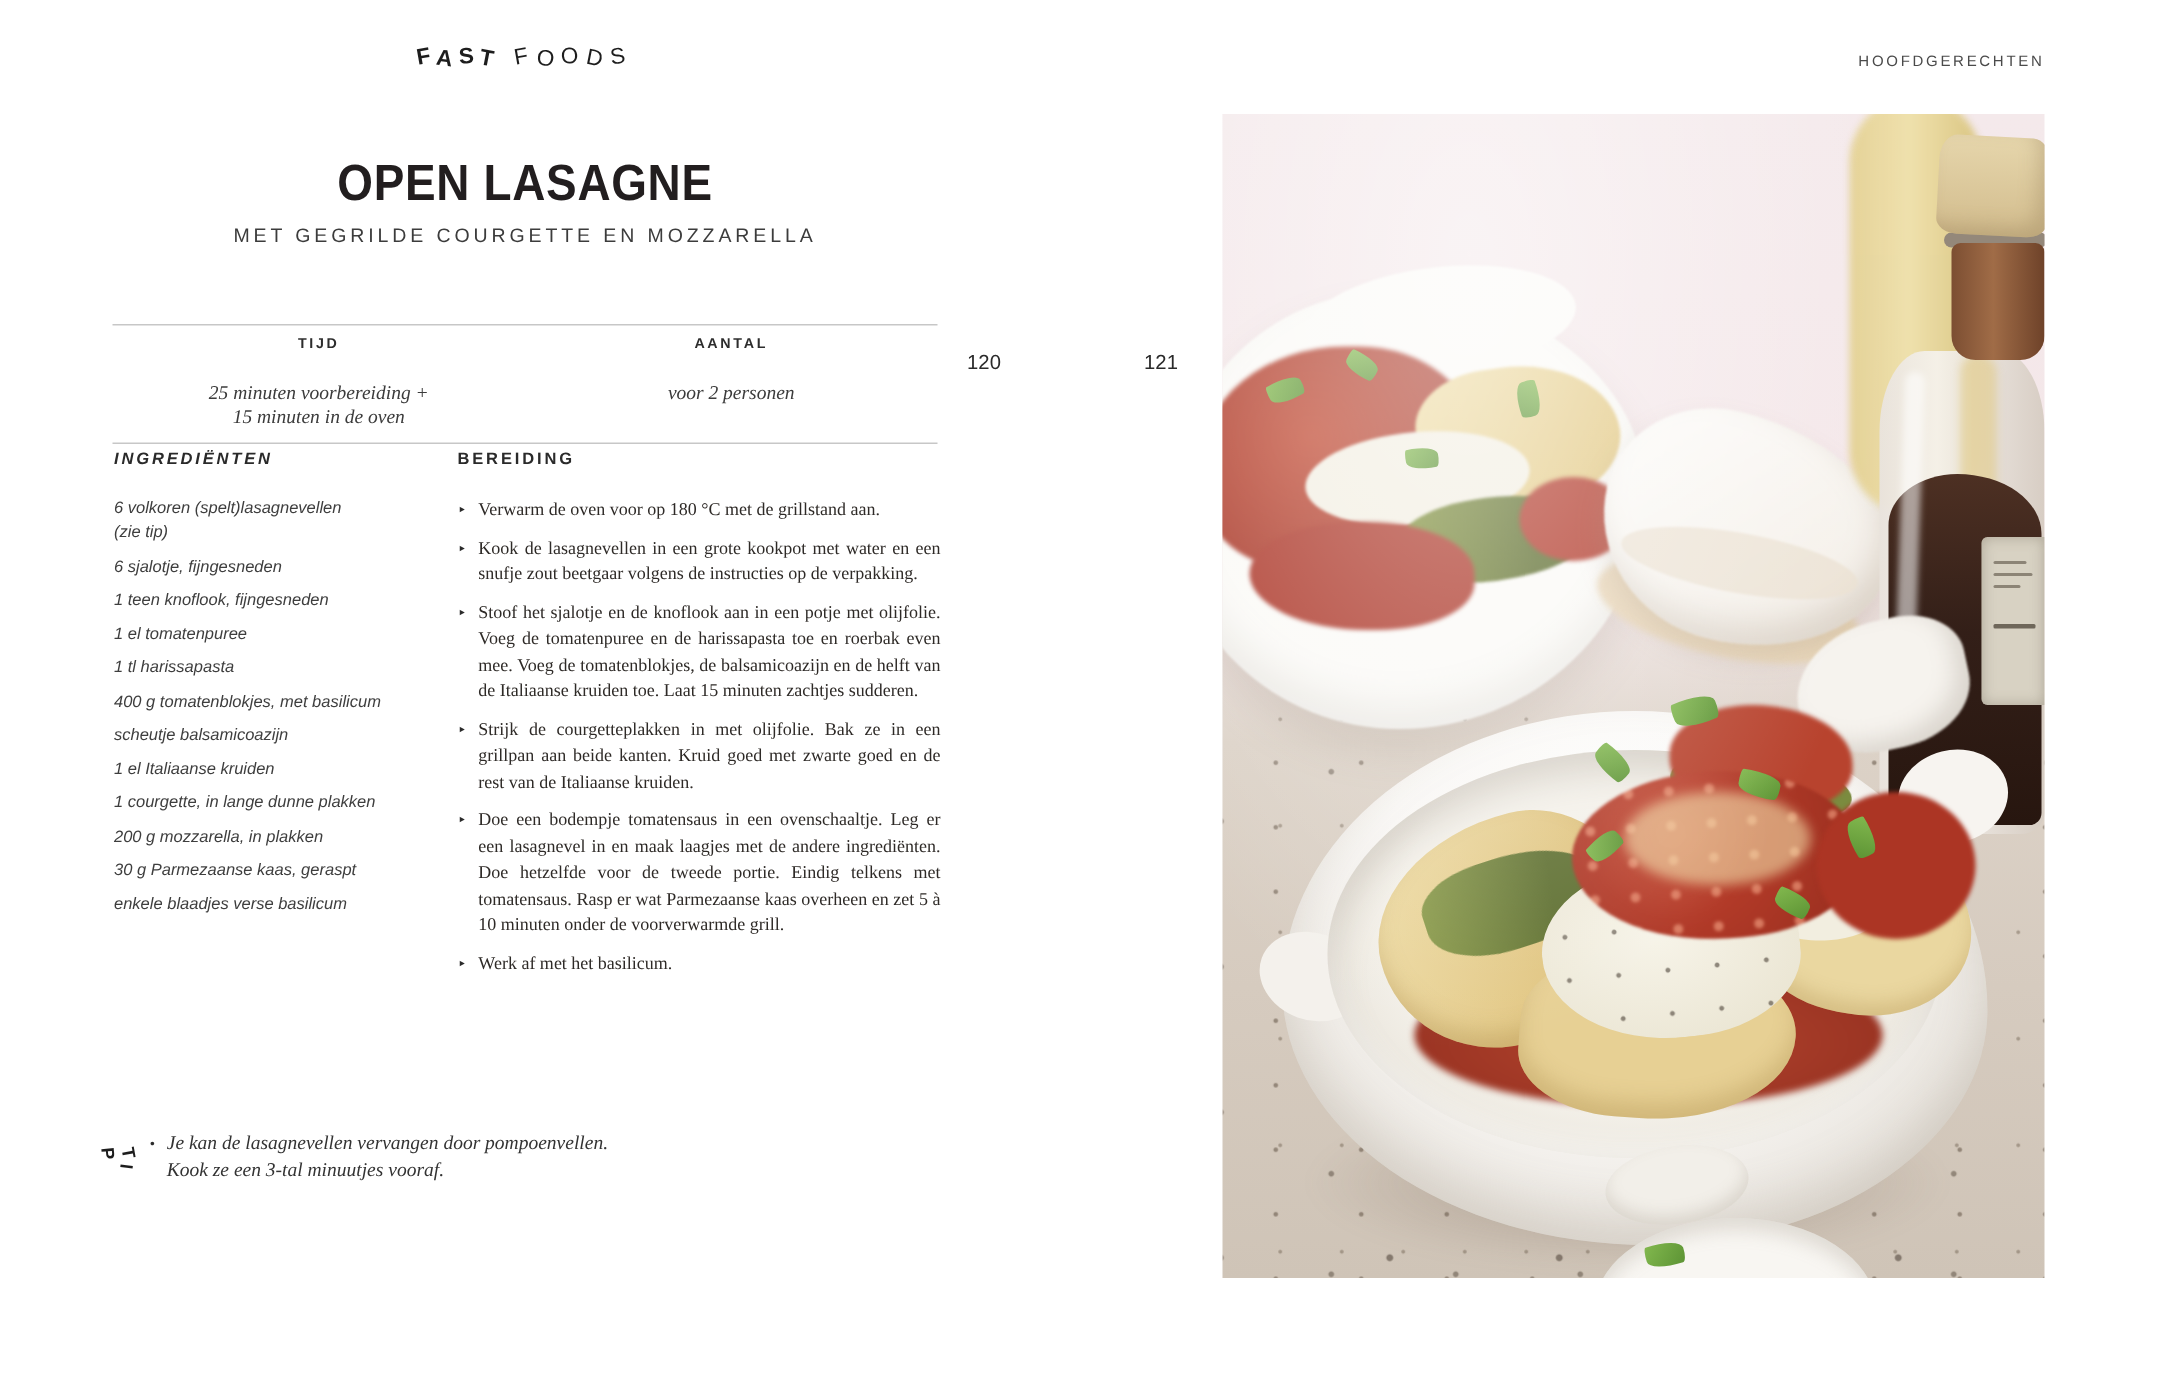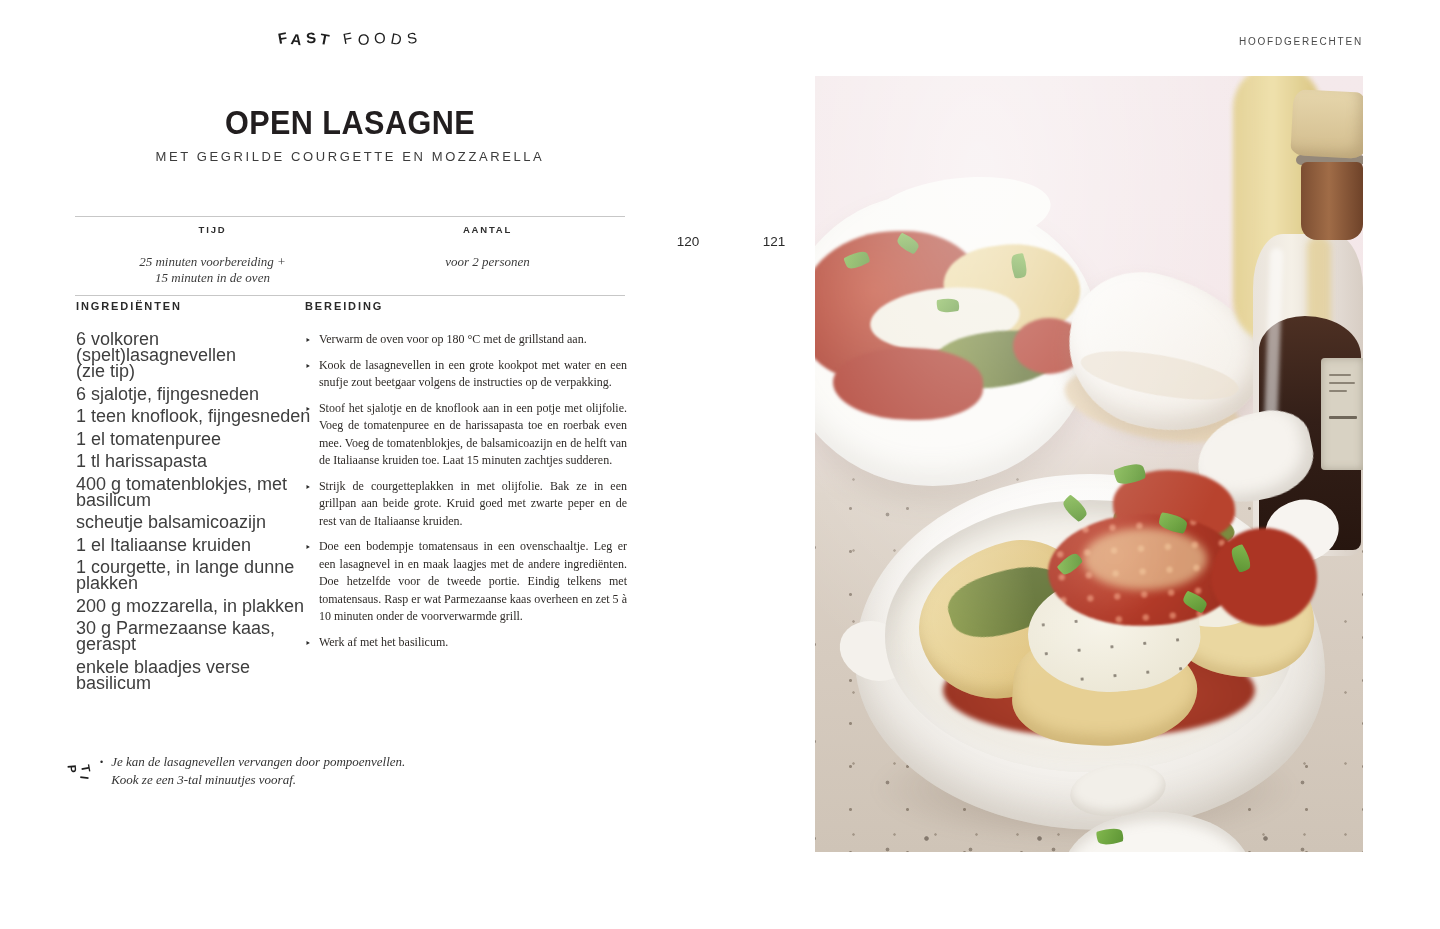--- a/index.html
+++ b/index.html
@@ -27,29 +27,29 @@
 
   
   .meta { position:absolute; left:75px; top:216px; width:550px; display:flex;
           border-top:1px solid #c7c7c7; border-bottom:1px solid #c7c7c7; padding:7px 0 9px; }
   .meta-col { flex:1 1 0; text-align:center; }
   .meta-label { font-size:9.5px; font-weight:700; letter-spacing:1.8px; color:#2d2d2d; margin-bottom:19px; }
   .meta-value { font-family:"Liberation Serif", serif; font-style:italic; font-size:13px;
                 line-height:16px; color:#3b3b3b; white-space:pre-line; }
 
   .pagenum { position:absolute; top:234px; width:60px; text-align:center; font-size:13.5px; color:#2a2a2a; }
-  .pagenum.left { left:658px; }
+  .pagenum.left { left:626px; }
   .pagenum.right { left:744px; }
 
   
   .sec-header { font-size:11px; font-weight:700; letter-spacing:1.9px; color:#2a2a2a; }
 
-  .ingredients { position:absolute; left:76px; top:300px; width:240px; }
+  .ingredients { position:absolute; left:76px; top:300px; width:240px;font-style:italic; }
   .ingredients .sec-header { margin-bottom:19px; }
-  .ingredient { font-size:18px; line-height:16px; color:#3e3e3e; margin-bottom:6.5px; white-space:pre-line; }
+  .ingredient { font-size:11px; line-height:16px; color:#3e3e3e; margin-bottom:6.5px; white-space:pre-line; }
 
   .bereiding { position:absolute; left:305px; top:300px; width:322px; }
   .bereiding .sec-header { margin-bottom:19px; }
   .step { display:flex; margin-bottom:8px; }
   .step-bullet { font-family:"DejaVu Sans", sans-serif; font-size:10px; color:#2b2b2b;
                  margin:4px 8px 0 0; flex:0 0 auto; }
   .step-text { font-family:"Liberation Serif", serif; font-size:12px; line-height:17.5px;
                color:#2e2a27; text-align:justify; hyphens:auto; -webkit-hyphens:auto; }
 
   
@@ -262,21 +262,21 @@
     <div class="step">
       <span class="step-bullet">‣</span>
       <span class="step-text">Kook de lasagnevellen in een grote kookpot met water en een snufje zout beetgaar volgens de instructies op de verpakking.</span>
     </div>
     <div class="step">
       <span class="step-bullet">‣</span>
       <span class="step-text">Stoof het sjalotje en de knoflook aan in een potje met olijfolie. Voeg de tomatenpuree en de harissapasta toe en roerbak even mee. Voeg de tomatenblokjes, de balsamicoazijn en de helft van de Italiaanse kruiden toe. Laat 15 minuten zachtjes sudderen.</span>
     </div>
     <div class="step">
       <span class="step-bullet">‣</span>
-      <span class="step-text">Strijk de courgetteplakken in met olijfolie. Bak ze in een grillpan aan beide grote. Kruid goed met zwarte peper en de rest van de Italiaanse kruiden.</span>
+      <span class="step-text">Strijk de courgetteplakken in met olijfolie. Bak ze in een grillpan aan beide kanten. Kruid goed met zwarte goed en de rest van de Italiaanse kruiden.</span>
     </div>
     <div class="step">
       <span class="step-bullet">‣</span>
       <span class="step-text">Doe een bodempje tomatensaus in een ovenschaaltje. Leg er een lasagnevel in en maak laagjes met de andere ingrediënten. Doe hetzelfde voor de tweede portie. Eindig telkens met tomatensaus. Rasp er wat Parmezaanse kaas overheen en zet 5 à 10 minuten onder de voorverwarmde grill.</span>
     </div>
     <div class="step">
       <span class="step-bullet">‣</span>
       <span class="step-text">Werk af met het basilicum.</span>
     </div>
   </div>

